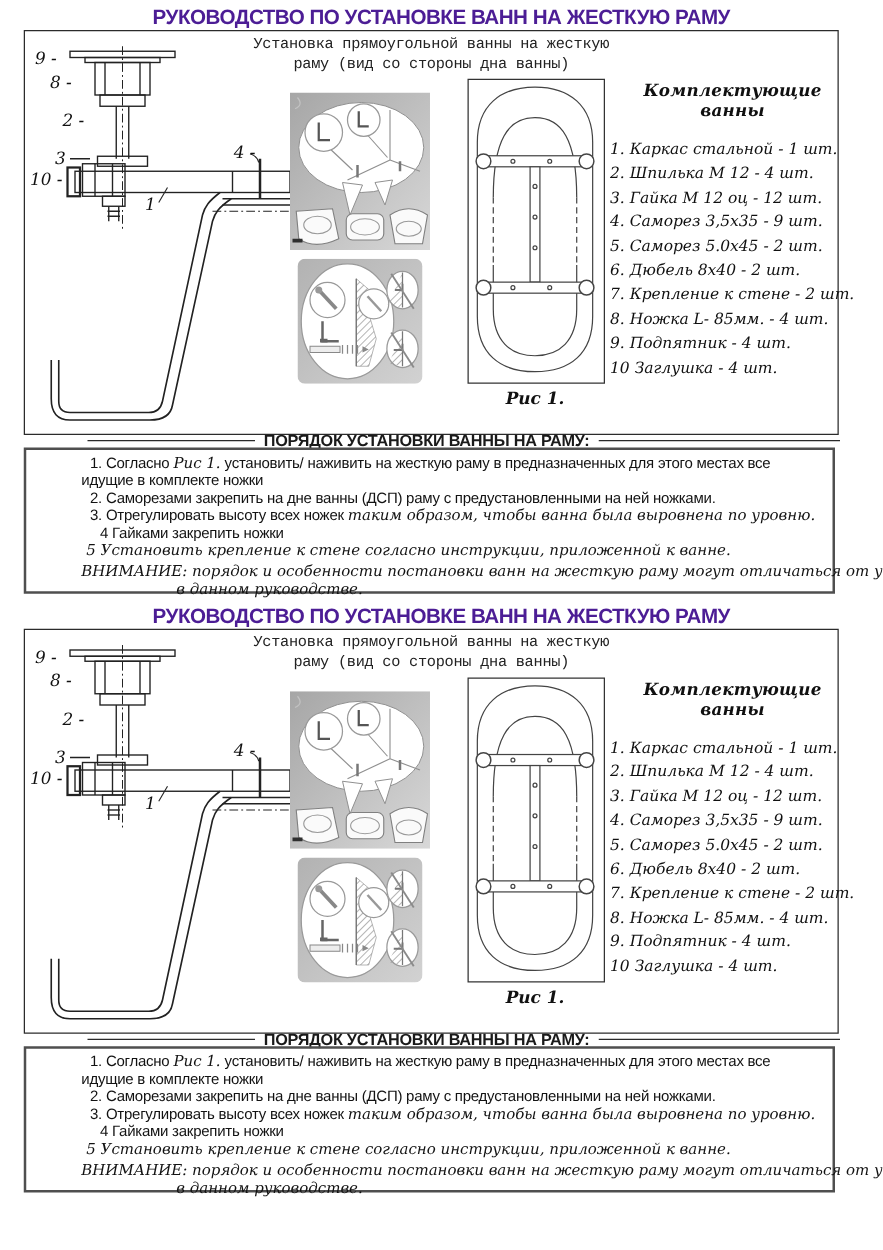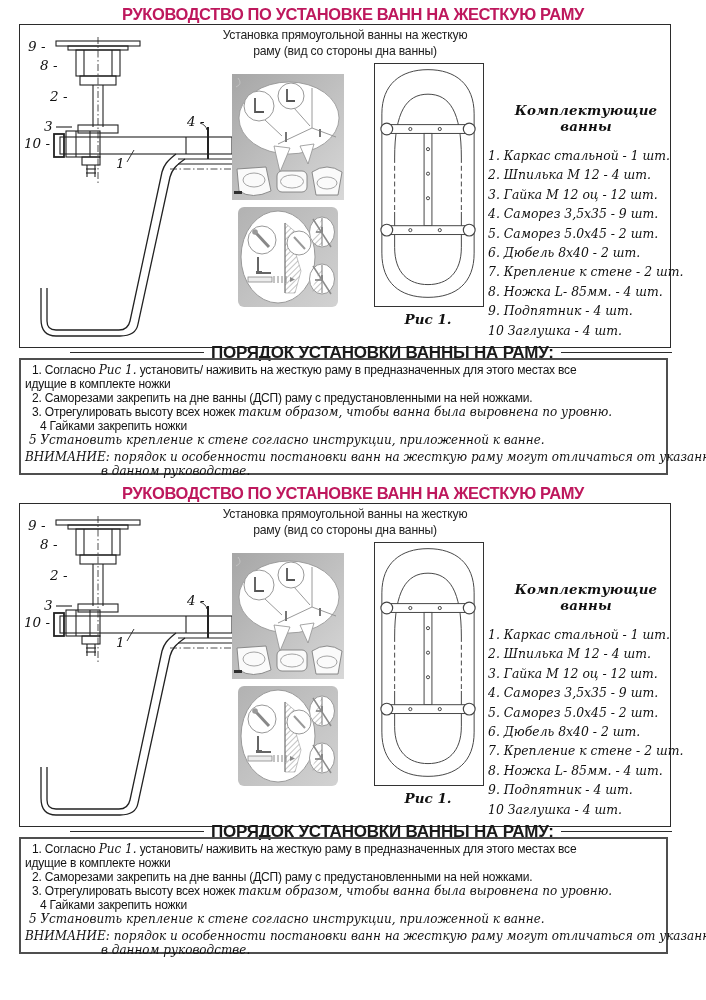--- a/index.html
+++ b/index.html
@@ -1,42 +1,42 @@
 <!DOCTYPE html>
 <html><head>
 <meta charset="utf-8">
 <style>
   html,body{margin:0;padding:0;}
   body{width:706px;height:1000px;background:#ffffff;position:relative;overflow:hidden;
        font-family:"Liberation Sans",sans-serif;color:#161616;}
   .sheet{position:absolute;left:0;width:706px;height:479px;}
   .sheet-title{position:absolute;top:3px;left:0;width:100%;text-align:center;
-       font-size:16.5px;font-weight:bold;letter-spacing:-0.4px;white-space:nowrap;color:#be185d;}
+       font-size:16.5px;font-weight:bold;letter-spacing:-0.4px;white-space:nowrap;color:#4c1d95;}
   .draw-box{position:absolute;left:19px;top:22px;width:650px;height:322px;border:1.7px solid #2b2b2b;}
   .subtitle{position:absolute;top:3px;left:0;width:100%;text-align:center;
-       font-size:12.2px;line-height:15.5px;letter-spacing:-0.2px;color:#222;}
+       font-size:12.2px;line-height:15.5px;letter-spacing:-0.2px;color:#222;font-family:Liberation Mono, monospace;}
   .leg-svg{position:absolute;left:0;top:6px;}
   .illo1{position:absolute;left:212px;top:49px;}
   .illo2{position:absolute;left:218px;top:182px;}
   .fig-box{position:absolute;left:354px;top:38px;width:108px;height:242px;border:1.4px solid #333;background:#fff;}
   .fig-caption{position:absolute;left:354px;top:286px;width:108px;text-align:center;
        font-family:"DejaVu Serif",serif;font-style:italic;font-weight:bold;font-size:13.5px;color:#111;}
   .components{position:absolute;left:468px;top:40px;width:196px;
-       font-family:"DejaVu Serif",serif;font-style:italic;font-size:12.4px;color:#101010;margin-top:37px;}
+       font-family:"DejaVu Serif",serif;font-style:italic;font-size:12.4px;color:#101010;}
   .comp-title{text-align:center;font-size:13.4px;margin-bottom:12px;font-weight:bold;letter-spacing:0.2px;}
   .comp-item{line-height:19.4px;white-space:nowrap;}
   .order-row{position:absolute;left:70px;right:34px;top:344px;height:13px;display:flex;
-       align-items:center;font-weight:bold;font-size:17px;letter-spacing:-0.2px;white-space:nowrap;color:#1a1a1a;}
+       align-items:center;font-weight:bold;font-size:13px;letter-spacing:-0.2px;white-space:nowrap;color:#1a1a1a;}
   .rule{border-top:1.4px solid #2a2a2a;height:0;}
   .rule-l{width:134px;}
   .rule-r{flex:1;}
   .order-text{margin:0 7px;}
   .instr-box{position:absolute;left:19px;top:356px;width:649px;height:117px;border:2px solid #4f4f4f;
        box-sizing:border-box;padding-top:4px;font-size:12px;line-height:13.9px;letter-spacing:-0.2px;color:#121212;}
-  .step{white-space:nowrap;}
+  .step{white-space:nowrap;margin-left:40px;}
   .pl11{padding-left:11px}.pl2{padding-left:4px}.pl9{padding-left:19px}.pl8{padding-left:8px}
   .pl4{padding-left:4px}.pl80{padding-left:80px}
   .script{font-family:"DejaVu Serif",serif;font-style:italic;letter-spacing:0;}
   .warn{margin-top:4px;}
   svg text.lbl{font-family:"DejaVu Serif",serif;font-style:italic;font-size:13.5px;fill:#111;}
 </style>
 </head>
 <body>
 
 <div id="pages">

